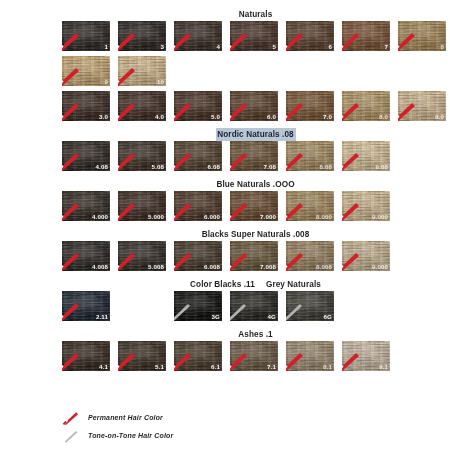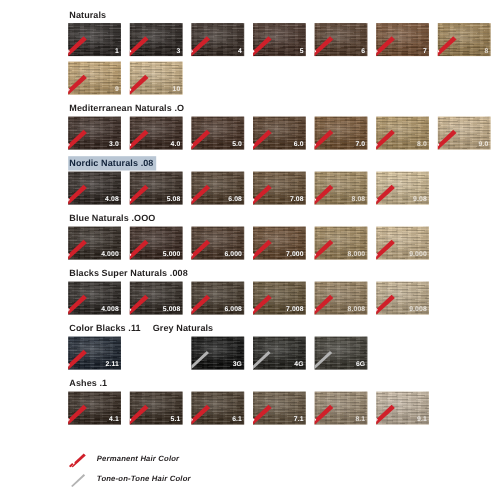--- a/index.html
+++ b/index.html
@@ -14,20 +14,21 @@
     overflow: hidden;
     position: relative;
   }
 
   .page {
     position: relative;
     width: 450px;
     height: 419px;
     box-sizing: border-box;
     padding: 6px 0 0 0;
+    text-align: center;
   }
 
   .section {
     margin: 0 0 0 0;
     padding: 0 0 0 62px;
   }
 
   .section-head {
     display: block;
     margin: 0 0 3px 0;
@@ -284,21 +285,20 @@
                 <path d="M2 20 L21 2 L24 5 L5 22 Z" fill="#d0202a"></path>
                 <path d="M0.5 18.5 L6 13 L8.5 15.5 L3 21.5 Z" fill="#ffffff"></path>
                 <path d="M0 20 L4.5 15.5 L6.5 17.5 L2 22 Z" fill="#d0202a"></path>
               </svg>
             </div>
             <div class="shade-label dim">10</div>
           </div>
         </div>
       </div>
       <div class="section">
-        <div class="section-head"><span class="section-title">Mediterranean Naturals .O</span></div>
         <div class="swatch-row">
           <div class="swatch" style="background: rgb(59, 42, 34);">
             <div class="tex"></div>
             <div class="sheen"></div>
             <div class="stripe">
               <svg viewBox="0 0 26 22" xmlns="http://www.w3.org/2000/svg">
                 <path d="M2 20 L21 2 L24 5 L5 22 Z" fill="#d0202a"></path>
                 <path d="M0.5 18.5 L6 13 L8.5 15.5 L3 21.5 Z" fill="#ffffff"></path>
                 <path d="M0 20 L4.5 15.5 L6.5 17.5 L2 22 Z" fill="#d0202a"></path>
               </svg>

